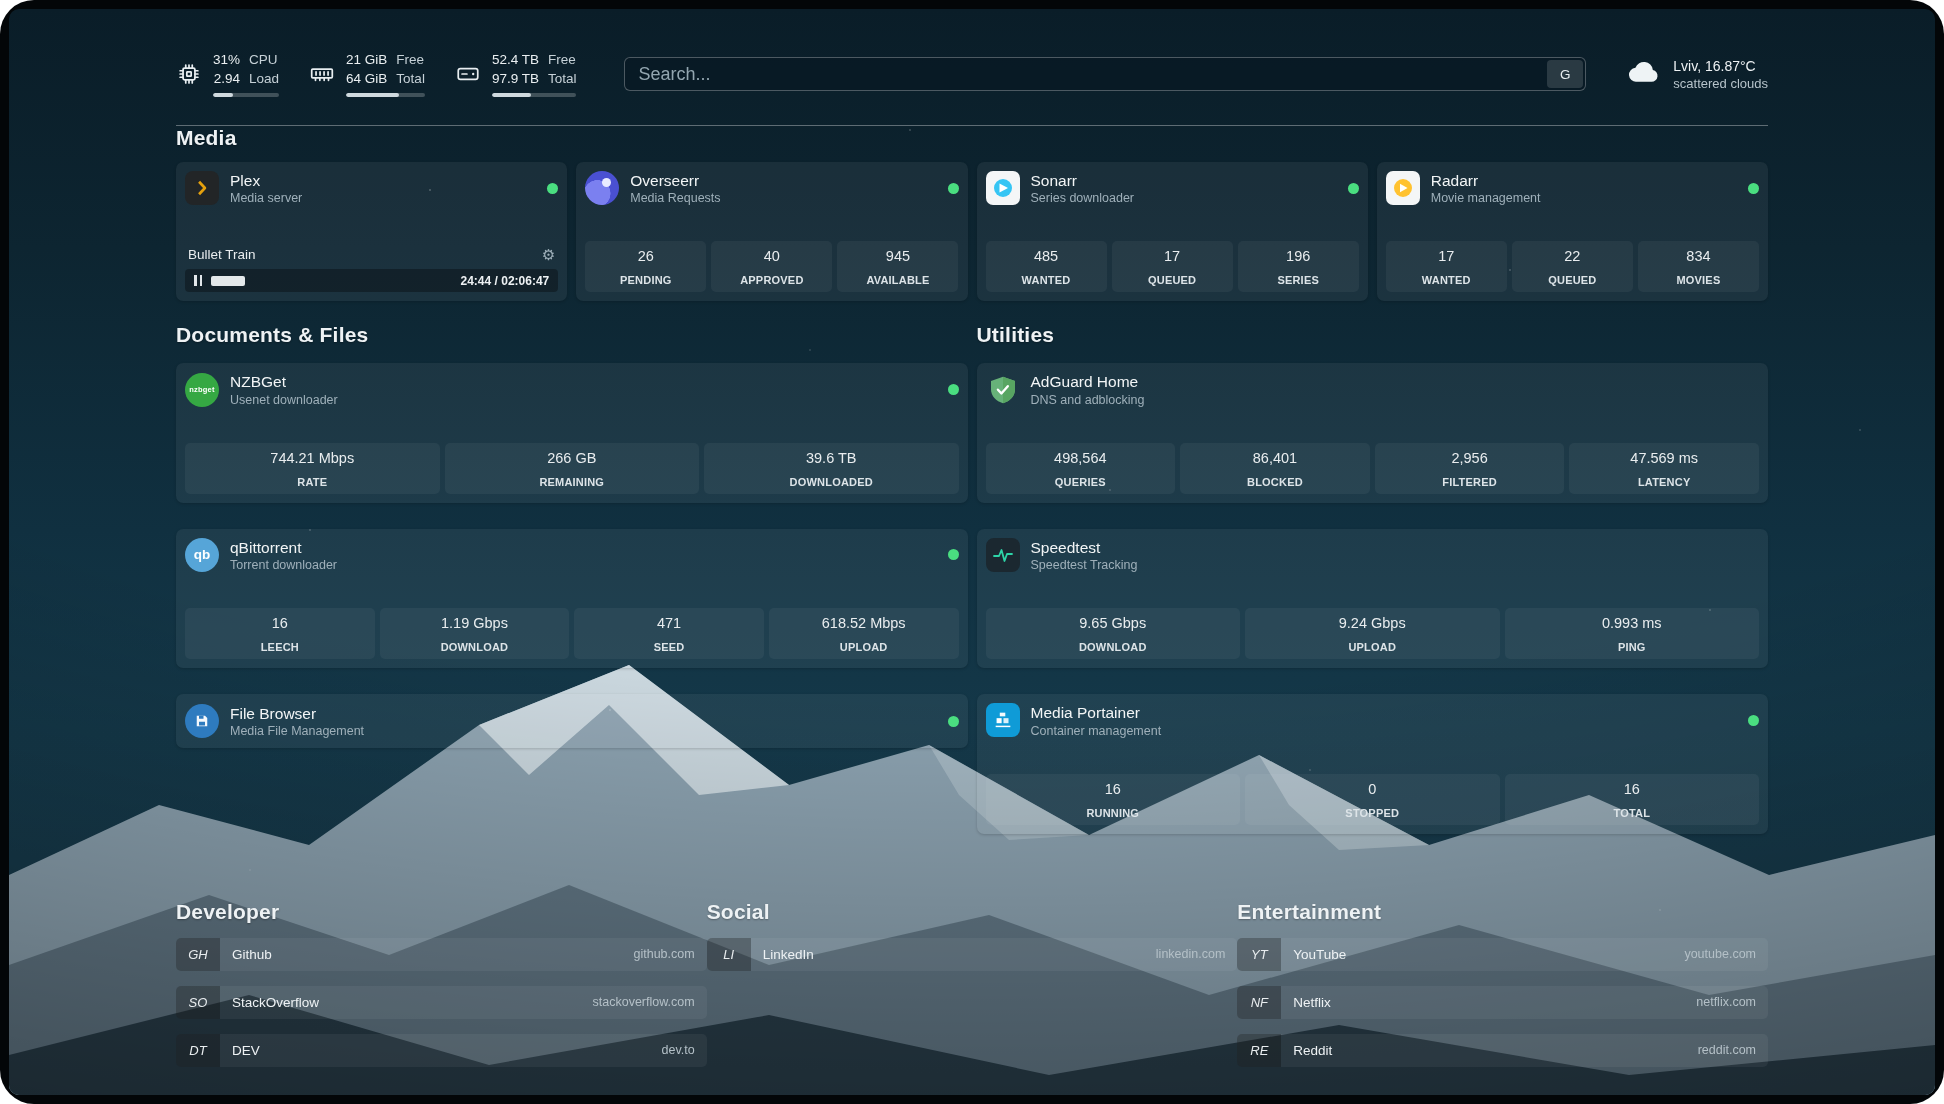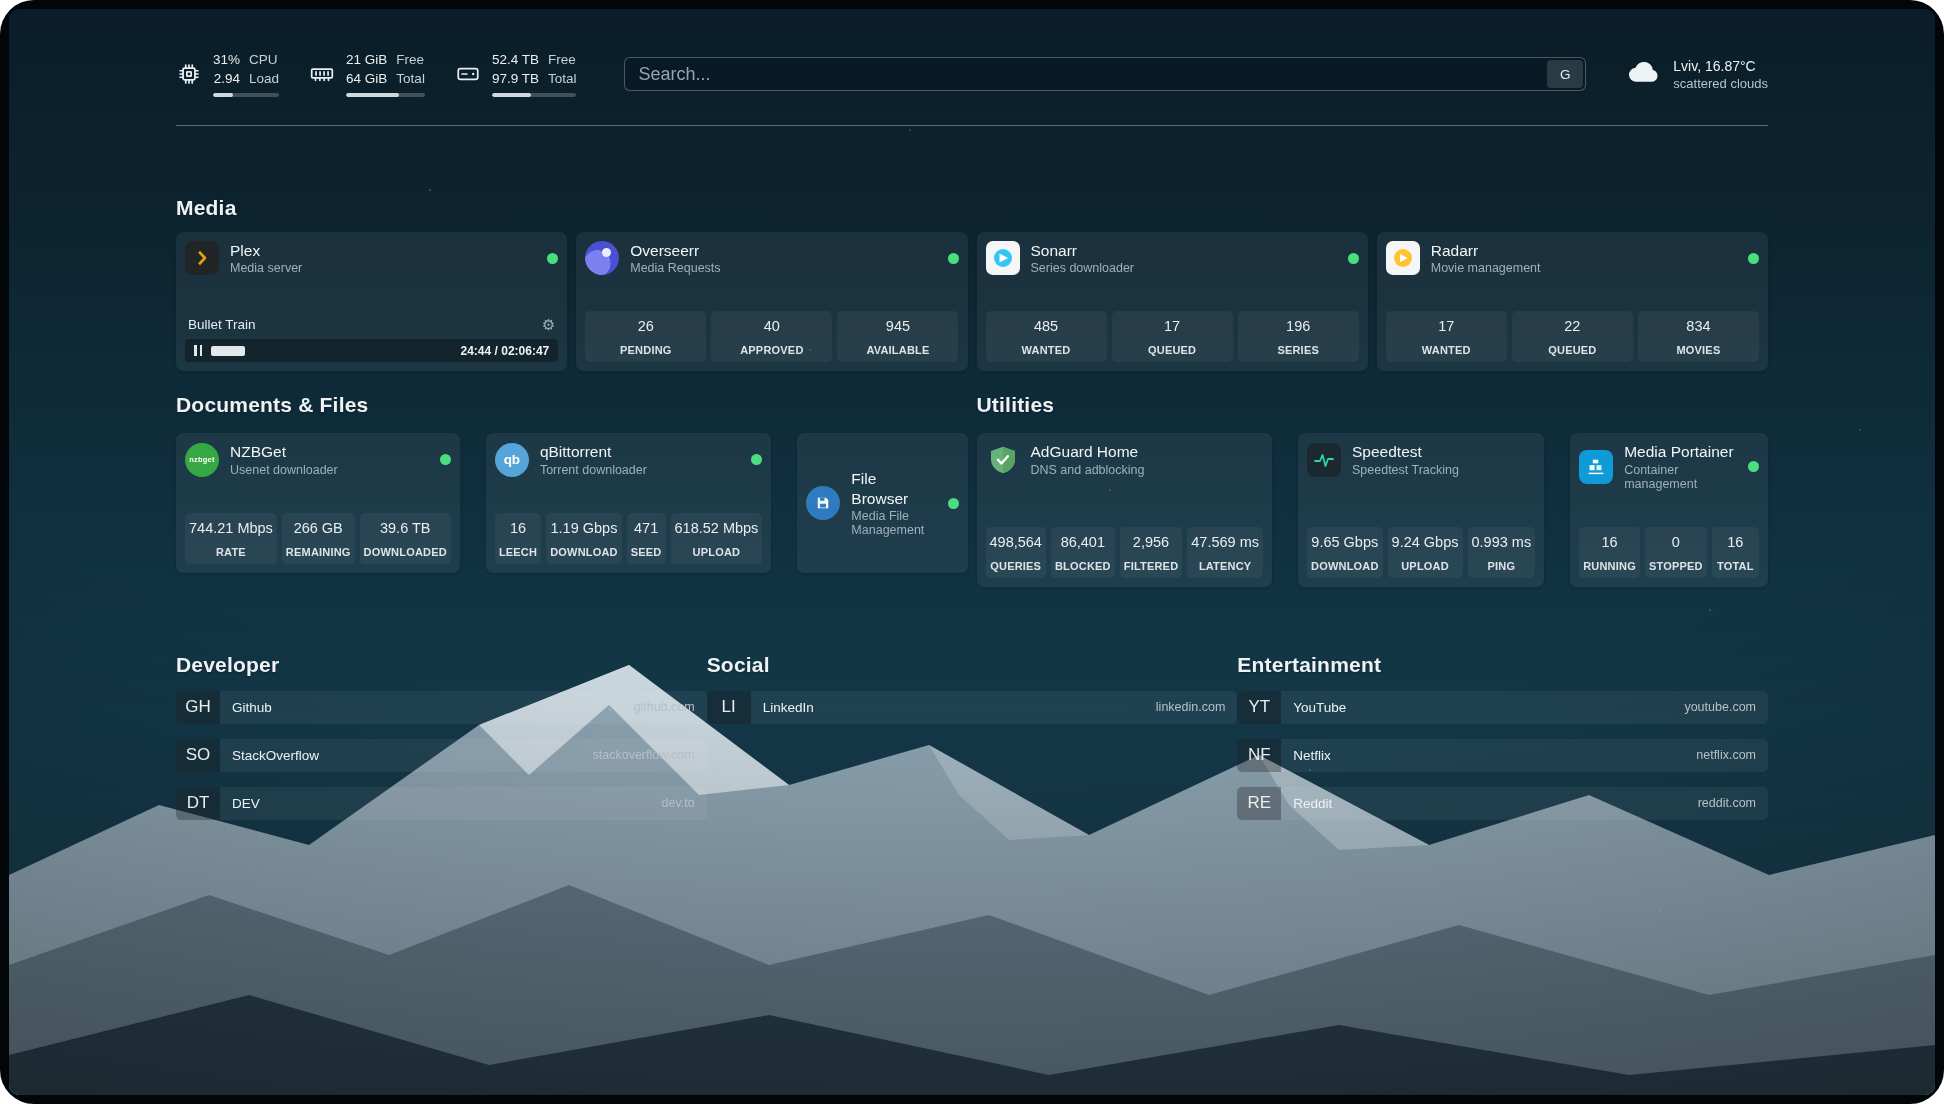--- a/index.html
+++ b/index.html
@@ -43,21 +43,21 @@
 
   .weather { display:flex; gap:11px; align-items:center; }
   .weather-loc { font-size:14px; color:#eef2f4; line-height:1.35; }
   .weather-cond { font-size:13px; color:#b6c3ca; }
 
   .divider { border:none; border-top:1px solid rgba(255,255,255,.34); margin-top:24px; }
 
   
   h2.section-title { font-size:21px; font-weight:600; color:#eef2f4; letter-spacing:.2px;
     text-shadow:0 1px 2px rgba(0,0,0,.3); }
-  .media-section .section-title { margin-top:70px; }
+  .media-section .section-title { }
   .media-grid { display:grid; grid-template-columns:repeat(4,1fr); gap:9px; margin-top:12px; }
 
   .card { background:rgba(255,255,255,.06); border-radius:7px; padding:9px; position:relative;
     box-shadow:0 1px 3px rgba(0,0,0,.18);gap:36px; }
   .svc { display:flex; flex-direction:column; justify-content:space-between; }
   .media-card { min-height:129px; }
   .stat-card { min-height:110px; }
   .tall-card { min-height:112px; }
   .slim-card { min-height:54px; justify-content:center; }
 
@@ -80,21 +80,21 @@
   .np-bar { margin-top:7px; height:23px; background:rgba(0,0,0,.32); border-radius:4px;
     display:flex; align-items:center; gap:9px; padding:0 9px; }
   .np-pause { display:flex; gap:3px; }
   .np-pause i { display:block; width:2.5px; height:11px; background:#e2e7ea; }
   .np-track { flex:1; display:flex; align-items:center; }
   .np-fill { height:10px; background:#e3e8ea; border-radius:2px; }
   .np-time { font-size:12px; font-weight:600; color:#eef2f4; white-space:nowrap; }
 
   
   .columns { display:grid; grid-template-columns:1fr 1fr; gap:9px; margin-top:22px; align-items:start; }
-  .col-cards { display:flex; gap:26px; margin-top:16px; }
+  .col-cards { display:flex; flex-direction:column; gap:26px; margin-top:16px; }
 
   
   .tile { width:34px; height:34px; border-radius:8px; display:flex; align-items:center; justify-content:center; }
   .tile.round { border-radius:50%; }
   .plex-tile { background:#222527; }
   .overseerr-tile { background:radial-gradient(circle at 36% 66%, #7b80f0 0 42%, #4a50d2 43% 100%); position:relative; }
   .overseerr-tile::after { content:""; position:absolute; width:9px; height:9px; border-radius:50%;
     background:#e9ebff; top:7px; right:8px; }
   .white-tile { background:#f4f6f7; border-radius:7px; }
   .nzbget-tile { background:#35a843; }
@@ -104,21 +104,21 @@
   .fb-tile { background:#2e7bbf; }
   .speedtest-tile { background:#1b2830; }
   .portainer-tile { background:#0f9bd7; }
 
   
   .bookmarks { display:grid; grid-template-columns:repeat(3,1fr); margin-top:66px; }
   .bm-rows { display:flex; flex-direction:column; gap:15px; margin-top:14px; }
   .bm-row { display:flex; align-items:center; height:33px; background:rgba(255,255,255,.055);
     border-radius:5px; overflow:hidden; cursor:pointer; text-decoration:none; }
   .bm-abbr { width:44px; align-self:stretch; background:rgba(0,0,0,.28); display:flex; align-items:center;
-    justify-content:center; font-size:17px; color:#e9edef; flex:none; }
+    justify-content:center; font-size:13px; color:#e9edef; flex:none;font-style:italic; }
   .bm-name { margin-left:12px; font-size:13.5px; color:#eef2f4; }
   .bm-url { margin-left:auto; margin-right:12px; font-size:12.5px; color:#b4c0c7; }
 </style>
 </head>
 <body>
 
 <div class="window">
 <div class="screen">
 
   <svg class="bg-mountains" viewBox="0 0 1926 460" preserveAspectRatio="none">

